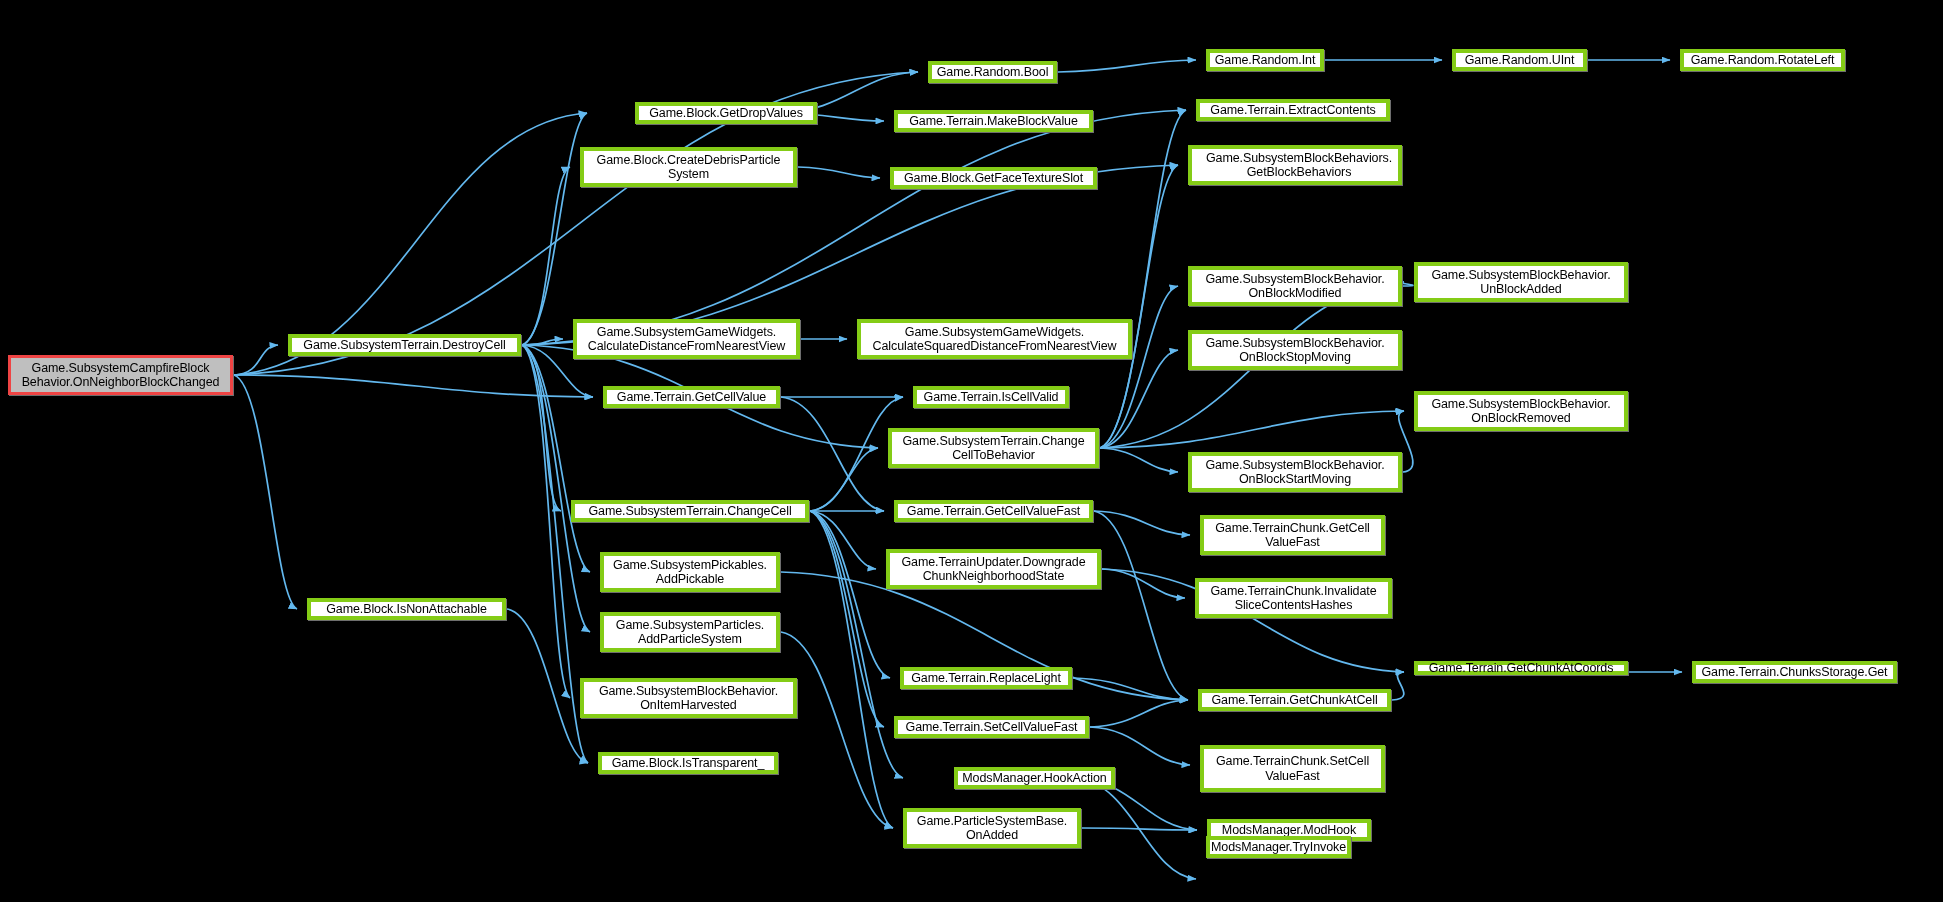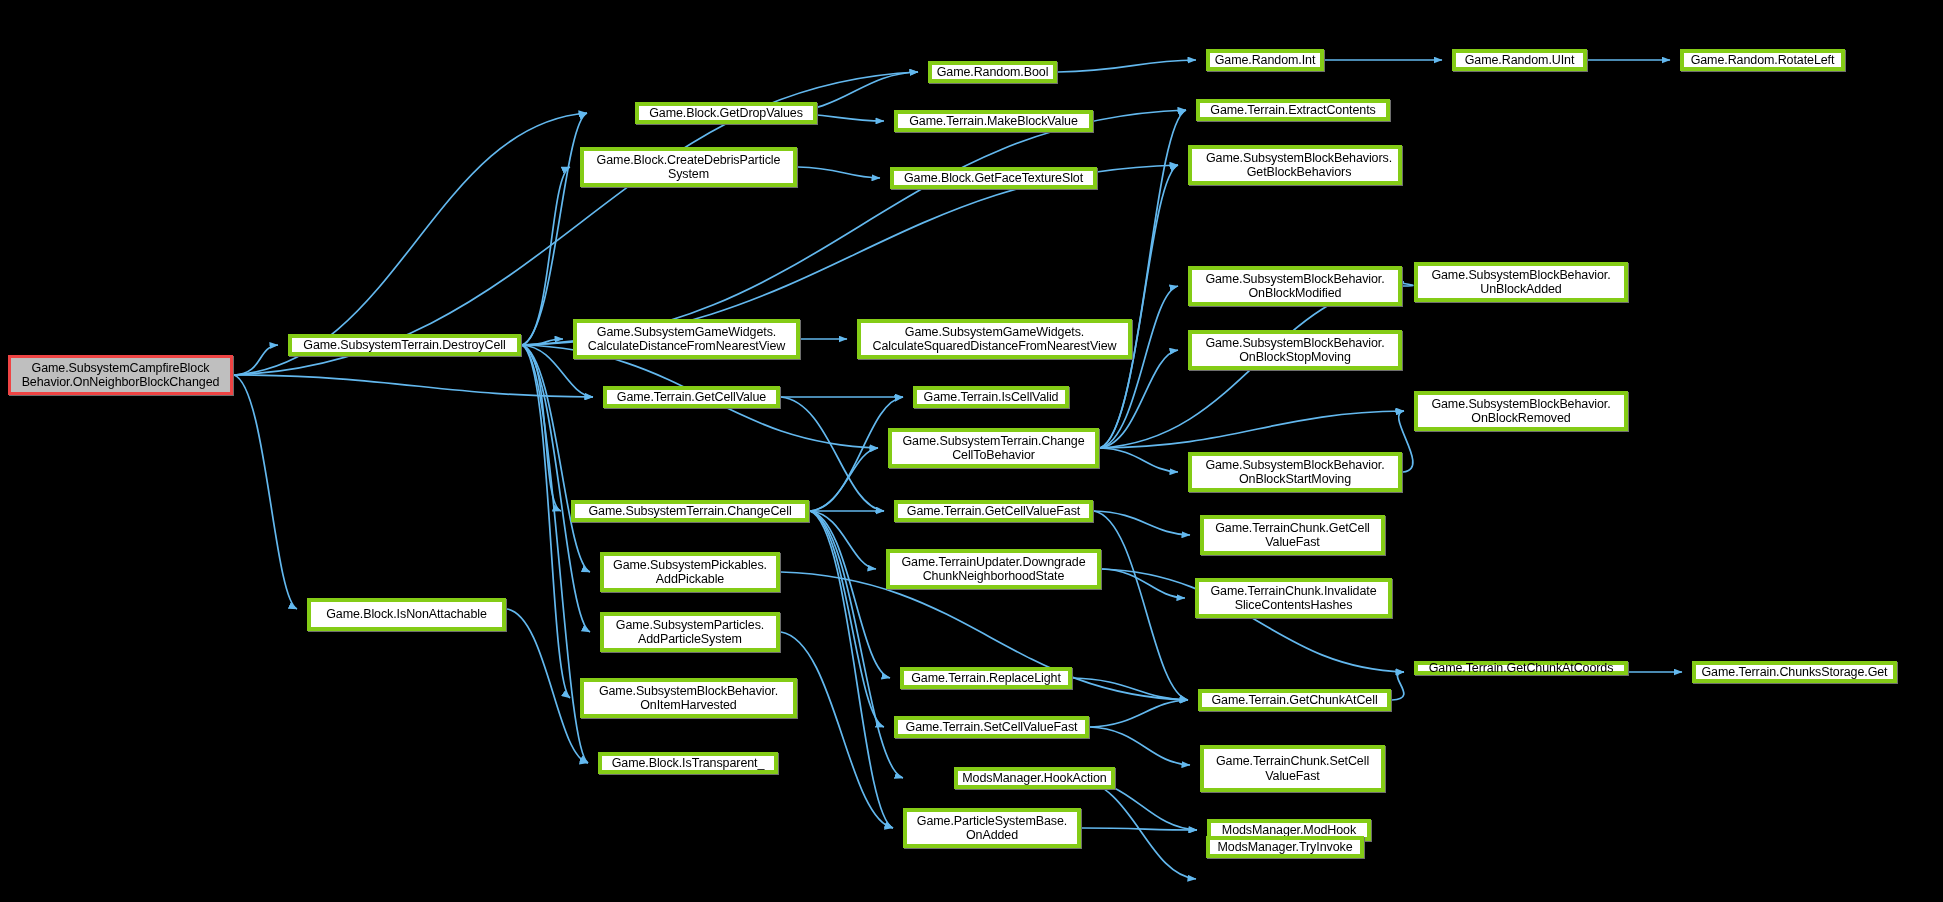--- a/index.html
+++ b/index.html
@@ -115,21 +115,21 @@
         <path d="M 1629 672 C 1659 672, 1661 672, 1682 672" marker-end="url(#arrow)"></path>
         <path d="M 781 572 C 968.2 577.76, 1009.8 694.24, 1188 700" marker-end="url(#arrow)"></path>
         <path d="M 781 632 C 835.45 640.82, 847.55 819.18, 893 828" marker-end="url(#arrow)"></path>
         <path d="M 507 609 C 547.5 615.93, 556.5 756.07, 588 763" marker-end="url(#arrow)"></path>
       </g>
   </svg>
   <div id="nodes">
       <div class="node root" style="left: 8px; top: 355px; width: 225px; height: 40px;">Game.SubsystemCampfireBlock
 Behavior.OnNeighborBlockChanged</div>
       <div class="node" style="left: 288px; top: 334px; width: 233px; height: 22px;">Game.SubsystemTerrain.DestroyCell</div>
-      <div class="node" style="left: 307px; top: 598px; width: 199px; height: 33px;">Game.Block.IsNonAttachable</div>
+      <div class="node" style="left: 307px; top: 598px; width: 199px; height: 22px;">Game.Block.IsNonAttachable</div>
       <div class="node" style="left: 587px; top: 102px; width: 182px; height: 22px; margin-left: 48px;">Game.Block.GetDropValues</div>
       <div class="node" style="left: 580px; top: 147px; width: 217px; height: 40px;">Game.Block.CreateDebrisParticle
 System</div>
       <div class="node" style="left: 573px; top: 319px; width: 227px; height: 40px;">Game.SubsystemGameWidgets.
 CalculateDistanceFromNearestView</div>
       <div class="node" style="left: 603px; top: 386px; width: 177px; height: 22px;">Game.Terrain.GetCellValue</div>
       <div class="node" style="left: 571px; top: 500px; width: 238px; height: 22px;">Game.SubsystemTerrain.ChangeCell</div>
       <div class="node" style="left: 600px; top: 552px; width: 180px; height: 40px;">Game.SubsystemPickables.
 AddPickable</div>
       <div class="node" style="left: 600px; top: 612px; width: 180px; height: 40px;">Game.SubsystemParticles.
@@ -164,21 +164,21 @@
       <div class="node" style="left: 1188px; top: 452px; width: 214px; height: 40px;">Game.SubsystemBlockBehavior.
 OnBlockStartMoving</div>
       <div class="node" style="left: 1200px; top: 515px; width: 185px; height: 40px;">Game.TerrainChunk.GetCell
 ValueFast</div>
       <div class="node" style="left: 1195px; top: 578px; width: 197px; height: 40px;">Game.TerrainChunk.Invalidate
 SliceContentsHashes</div>
       <div class="node" style="left: 1198px; top: 689px; width: 193px; height: 22px;">Game.Terrain.GetChunkAtCell</div>
       <div class="node" style="left: 1200px; top: 745px; width: 185px; height: 47px;">Game.TerrainChunk.SetCell
 ValueFast</div>
       <div class="node" style="left: 1207px; top: 819px; width: 164px; height: 22px;">ModsManager.ModHook</div>
-      <div class="node" style="left: 1206px; top: 836px; width: 158px; height: 22px;">ModsManager.TryInvoke</div>
+      <div class="node" style="left: 1206px; top: 836px; width: 145px; height: 22px;">ModsManager.TryInvoke</div>
       <div class="node" style="left: 1414px; top: 262px; width: 214px; height: 40px;">Game.SubsystemBlockBehavior.
 UnBlockAdded</div>
       <div class="node" style="left: 1414px; top: 391px; width: 214px; height: 40px;">Game.SubsystemBlockBehavior.
 OnBlockRemoved</div>
       <div class="node" style="left: 1414px; top: 661px; width: 214px; height: 14px; text-align: center;">Game.Terrain.GetChunkAtCoords</div>
       <div class="node" style="left: 1452px; top: 49px; width: 135px; height: 22px;">Game.Random.UInt</div>
       <div class="node" style="left: 1680px; top: 49px; width: 165px; height: 22px;">Game.Random.RotateLeft</div>
       <div class="node" style="left: 1692px; top: 661px; width: 205px; height: 22px;">Game.Terrain.ChunksStorage.Get</div>
     </div>
 </div>

